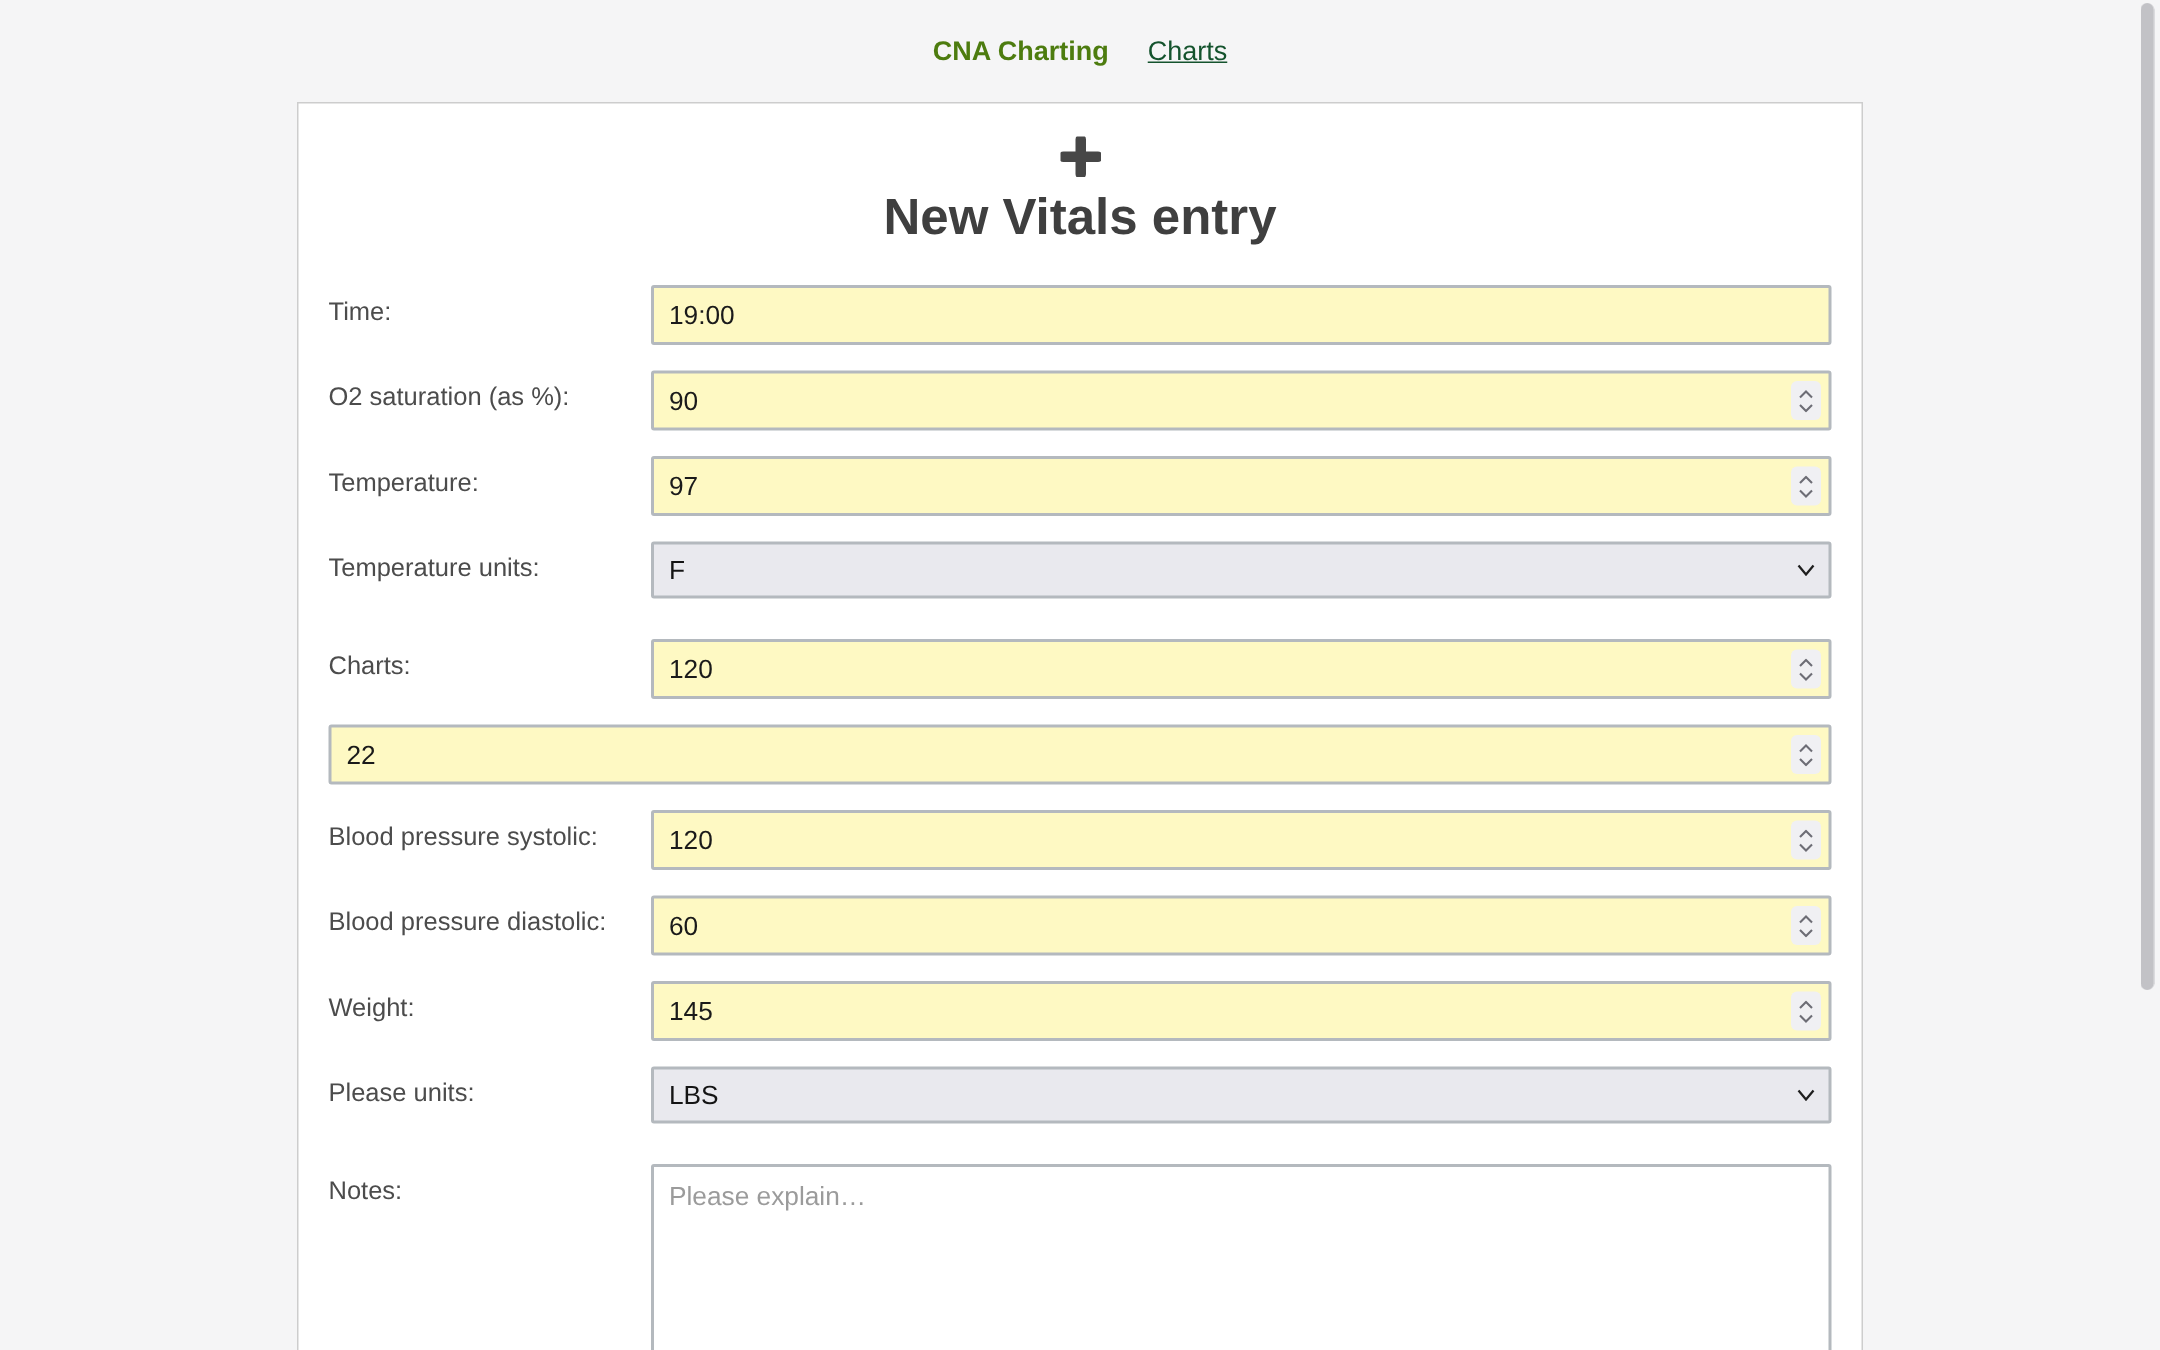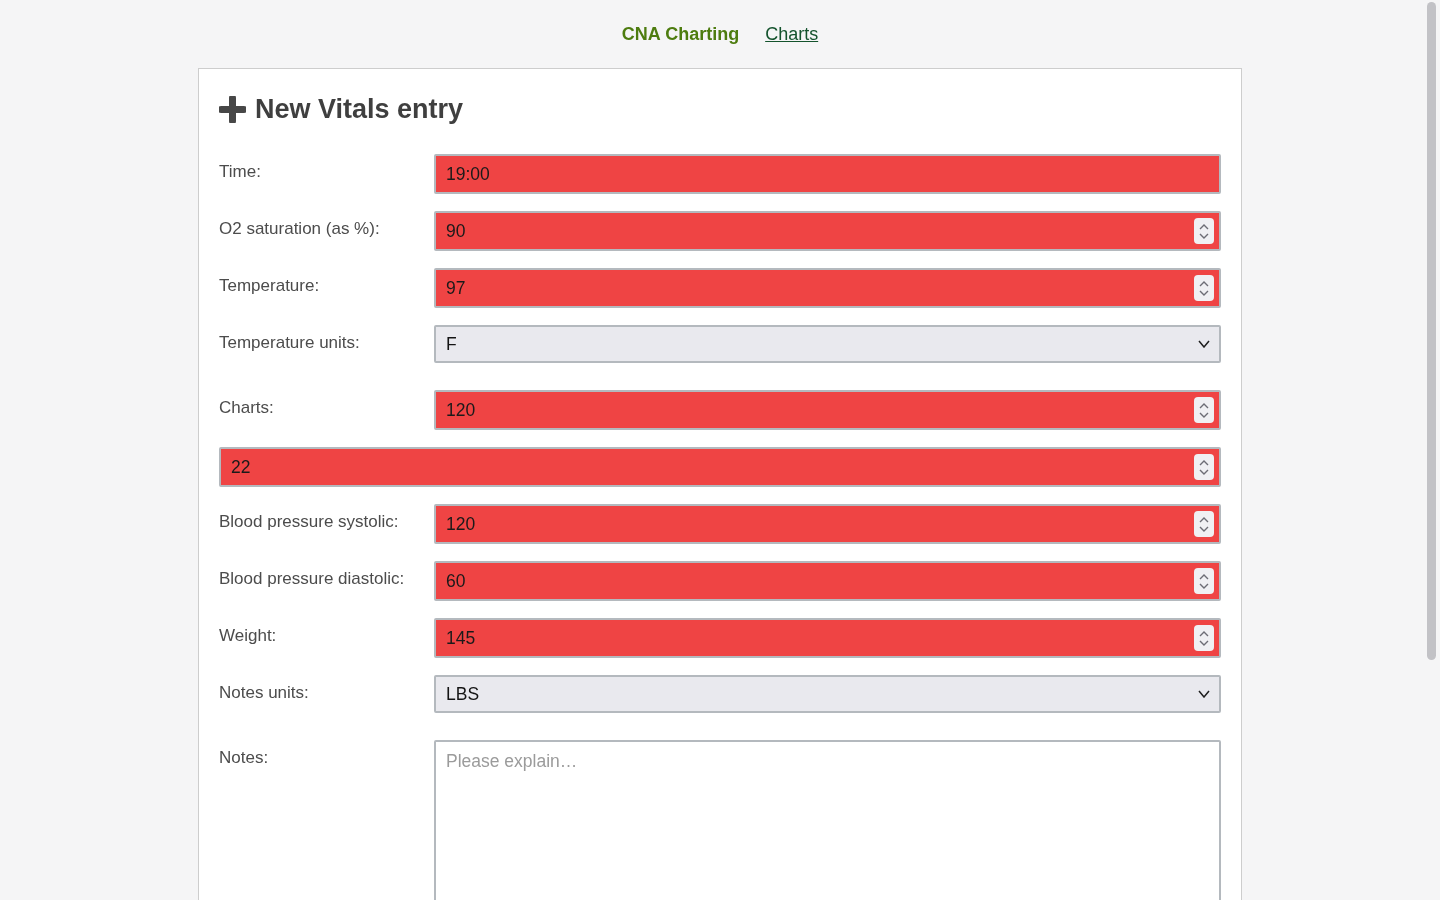--- a/index.html
+++ b/index.html
@@ -30,25 +30,26 @@
     margin: 24px auto 0;
     background: #ffffff;
     border: 1px solid #cdcdcd;
     padding: 22px 20px 40px;
     height: 1010px;
   }
   .card-title {
     display: flex;
     align-items: center;
     gap: 9px;
-    font-size: 27px;
+    font-size: 34px;
     line-height: 36px;
     font-weight: 700;
     color: #3f3f3f;
     margin-bottom: 27px;
+    flex-direction: column;
   }
   .plus-icon { display: inline-flex; }
   .form-row {
     display: flex;
     align-items: flex-start;
     margin-bottom: 17px;
   }
   .form-row.select-row { margin-bottom: 27px; }
   .form-label {
     width: 215px;
@@ -59,21 +60,21 @@
   }
   .field {
     flex: 1;
     position: relative;
   }
   .text-field, .num-field {
     width: 100%;
     height: 40px;
     border: 2px solid #b4b9be;
     border-radius: 2px;
-    background: #ef4444;
+    background: #fef9c3;
     padding: 0 10px;
     font-size: 17.5px;
     color: #1a1a1a;
     font-family: inherit;
     outline: none;
   }
   .num-field { padding-right: 56px; }
   .spinner {
     position: absolute;
     right: 7px;
@@ -302,21 +303,21 @@
         <span class="spin-btn">
           <svg width="10" height="6" viewBox="0 0 10 6">
               <path d="M1 1 L5 5 L9 1" stroke="#6d6d75" stroke-width="1.4" fill="none"></path>
             </svg>
         </span>
       </div>
     </div>
   </div>
 
   <div class="form-row select-row">
-    <label class="form-label">Notes units:</label>
+    <label class="form-label">Please units:</label>
     <div class="field">
       <select class="select-field">
         <option>LBS</option>
       </select>
       <span class="select-chevron">
         <svg width="12" height="8" viewBox="0 0 12 8">
             <path d="M1 1 L6 7 L11 1" stroke="#1e1e1e" stroke-width="1.5" fill="none"></path>
           </svg>
       </span>
     </div>

